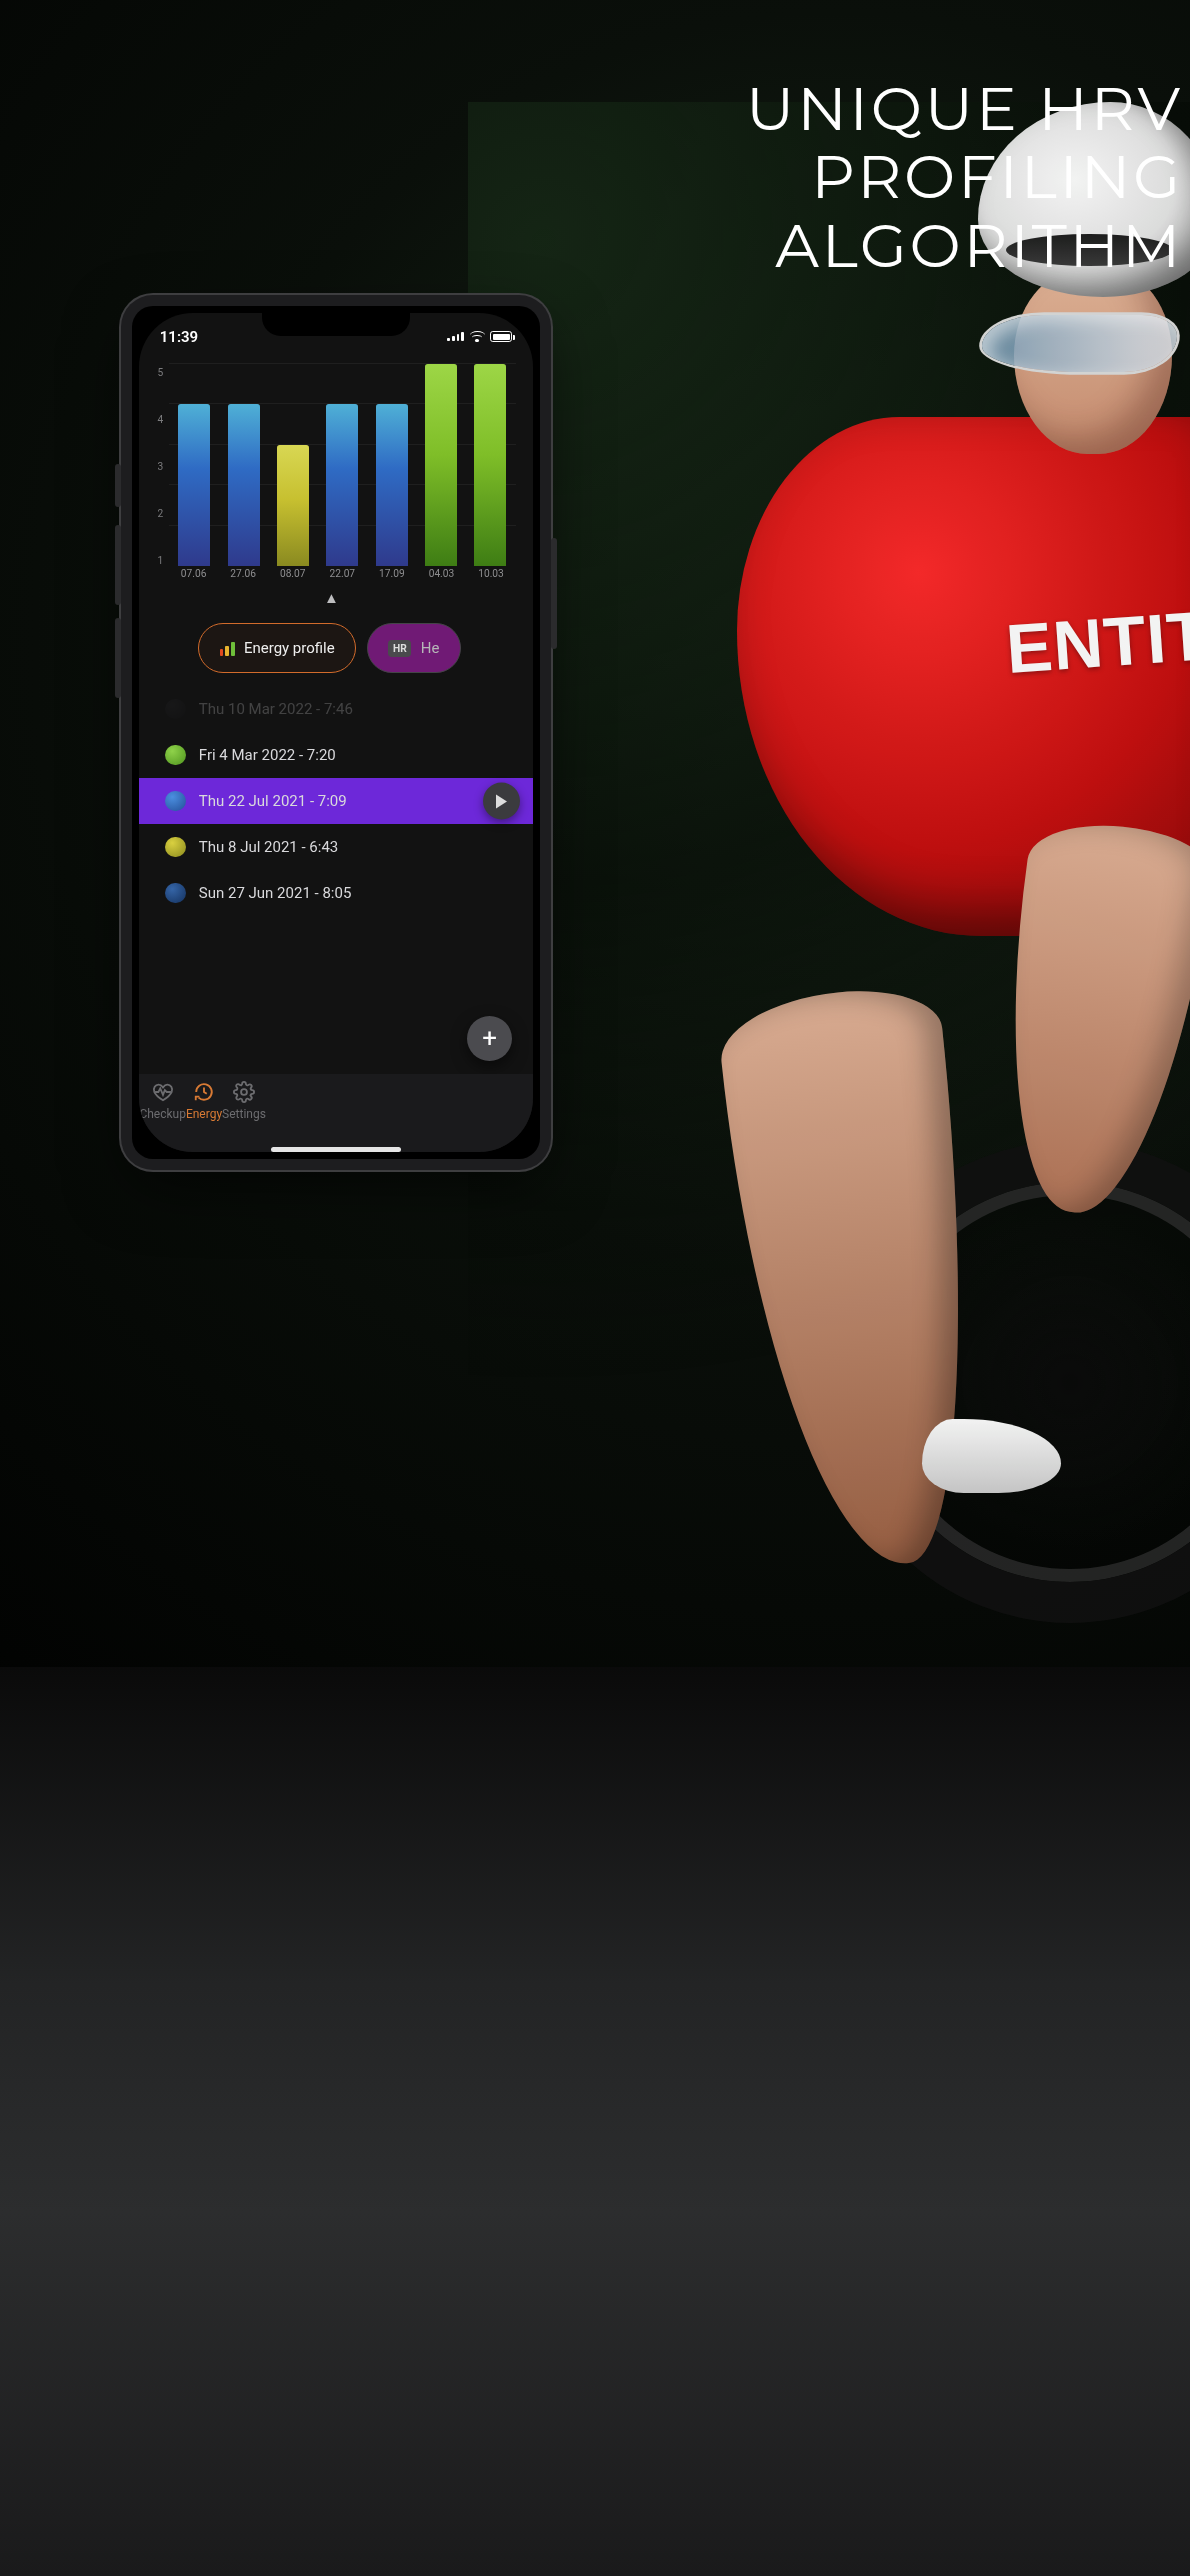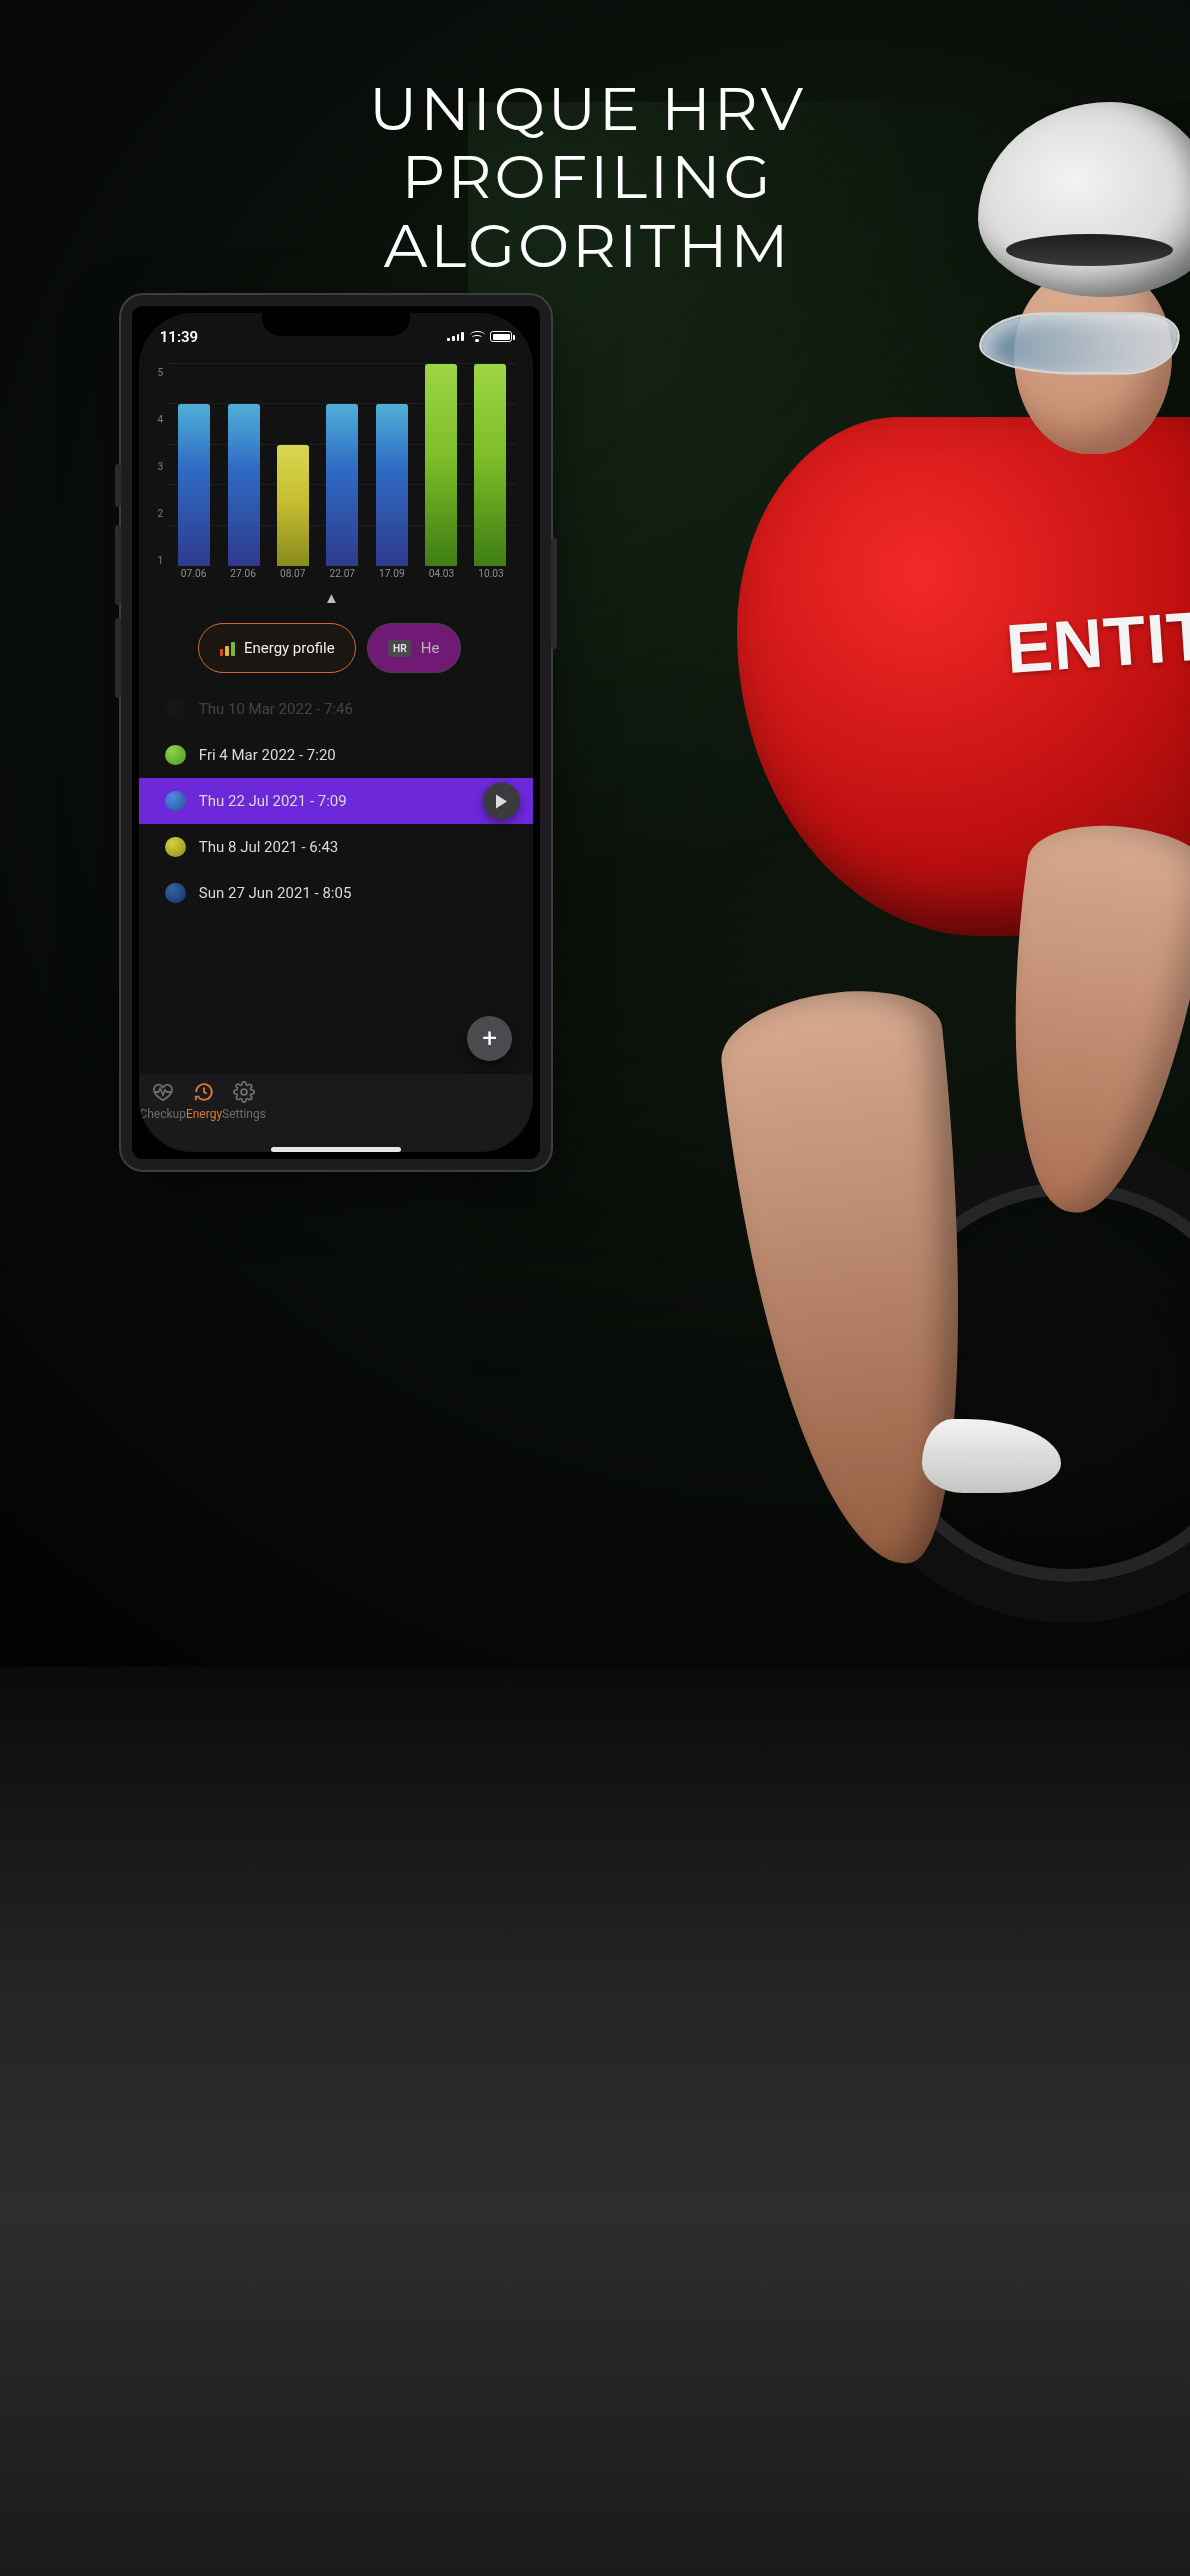--- a/index.html
+++ b/index.html
@@ -97,37 +97,37 @@
   }
   .shoe{
     position:absolute; right:167px; top:1317px; width:139px; height:74px;
     background: linear-gradient(#fff,#cfcfcf);
     border-radius:22% 70% 45% 30% / 60% 60% 40% 40%;
   }
 
   
   .headline {
     position: absolute;
-    top: 74px; left: 0; right: 16px;
-    text-align: center;
+    top: 74px; left: 0; right: 8px;
+    text-align: right;
     color: #fff;
     font-size: 61px;
     line-height: 1.12;
     font-weight: 400;
     letter-spacing: 2.8px;
     font-family: "Montserrat","Segoe UI",sans-serif;
   }
 
   
   .phone {
     position: absolute;
     left: 132px; top: 306px;
     width: 408px; height: 853px;
     background: #000;
-    border-radius: 11px;
+    border-radius: 21px;
     box-shadow: 0 0 0 11px #1d1d1f, 0 0 0 13px #3e3e40, 0 22px 65px rgba(0,0,0,0.7);
   }
   .side-btn { position:absolute; background:#2b2b2d; border-radius:3.7px; }
   .side-btn.b1{ left:-16.7px; top:158px; width:5.6px; height:43px; }
   .side-btn.b2{ left:-16.7px; top:219px; width:5.6px; height:80px; }
   .side-btn.b3{ left:-16.7px; top:312px; width:5.6px; height:80px; }
   .side-btn.b4{ right:-16.7px; top:232px; width:5.6px; height:111px; }
   .notch {
     position:absolute; top:0; left:50%; transform:translateX(-50%);
     width:148px; height:30px; background:#000; border-radius:0 0 18.5px 18.5px;

